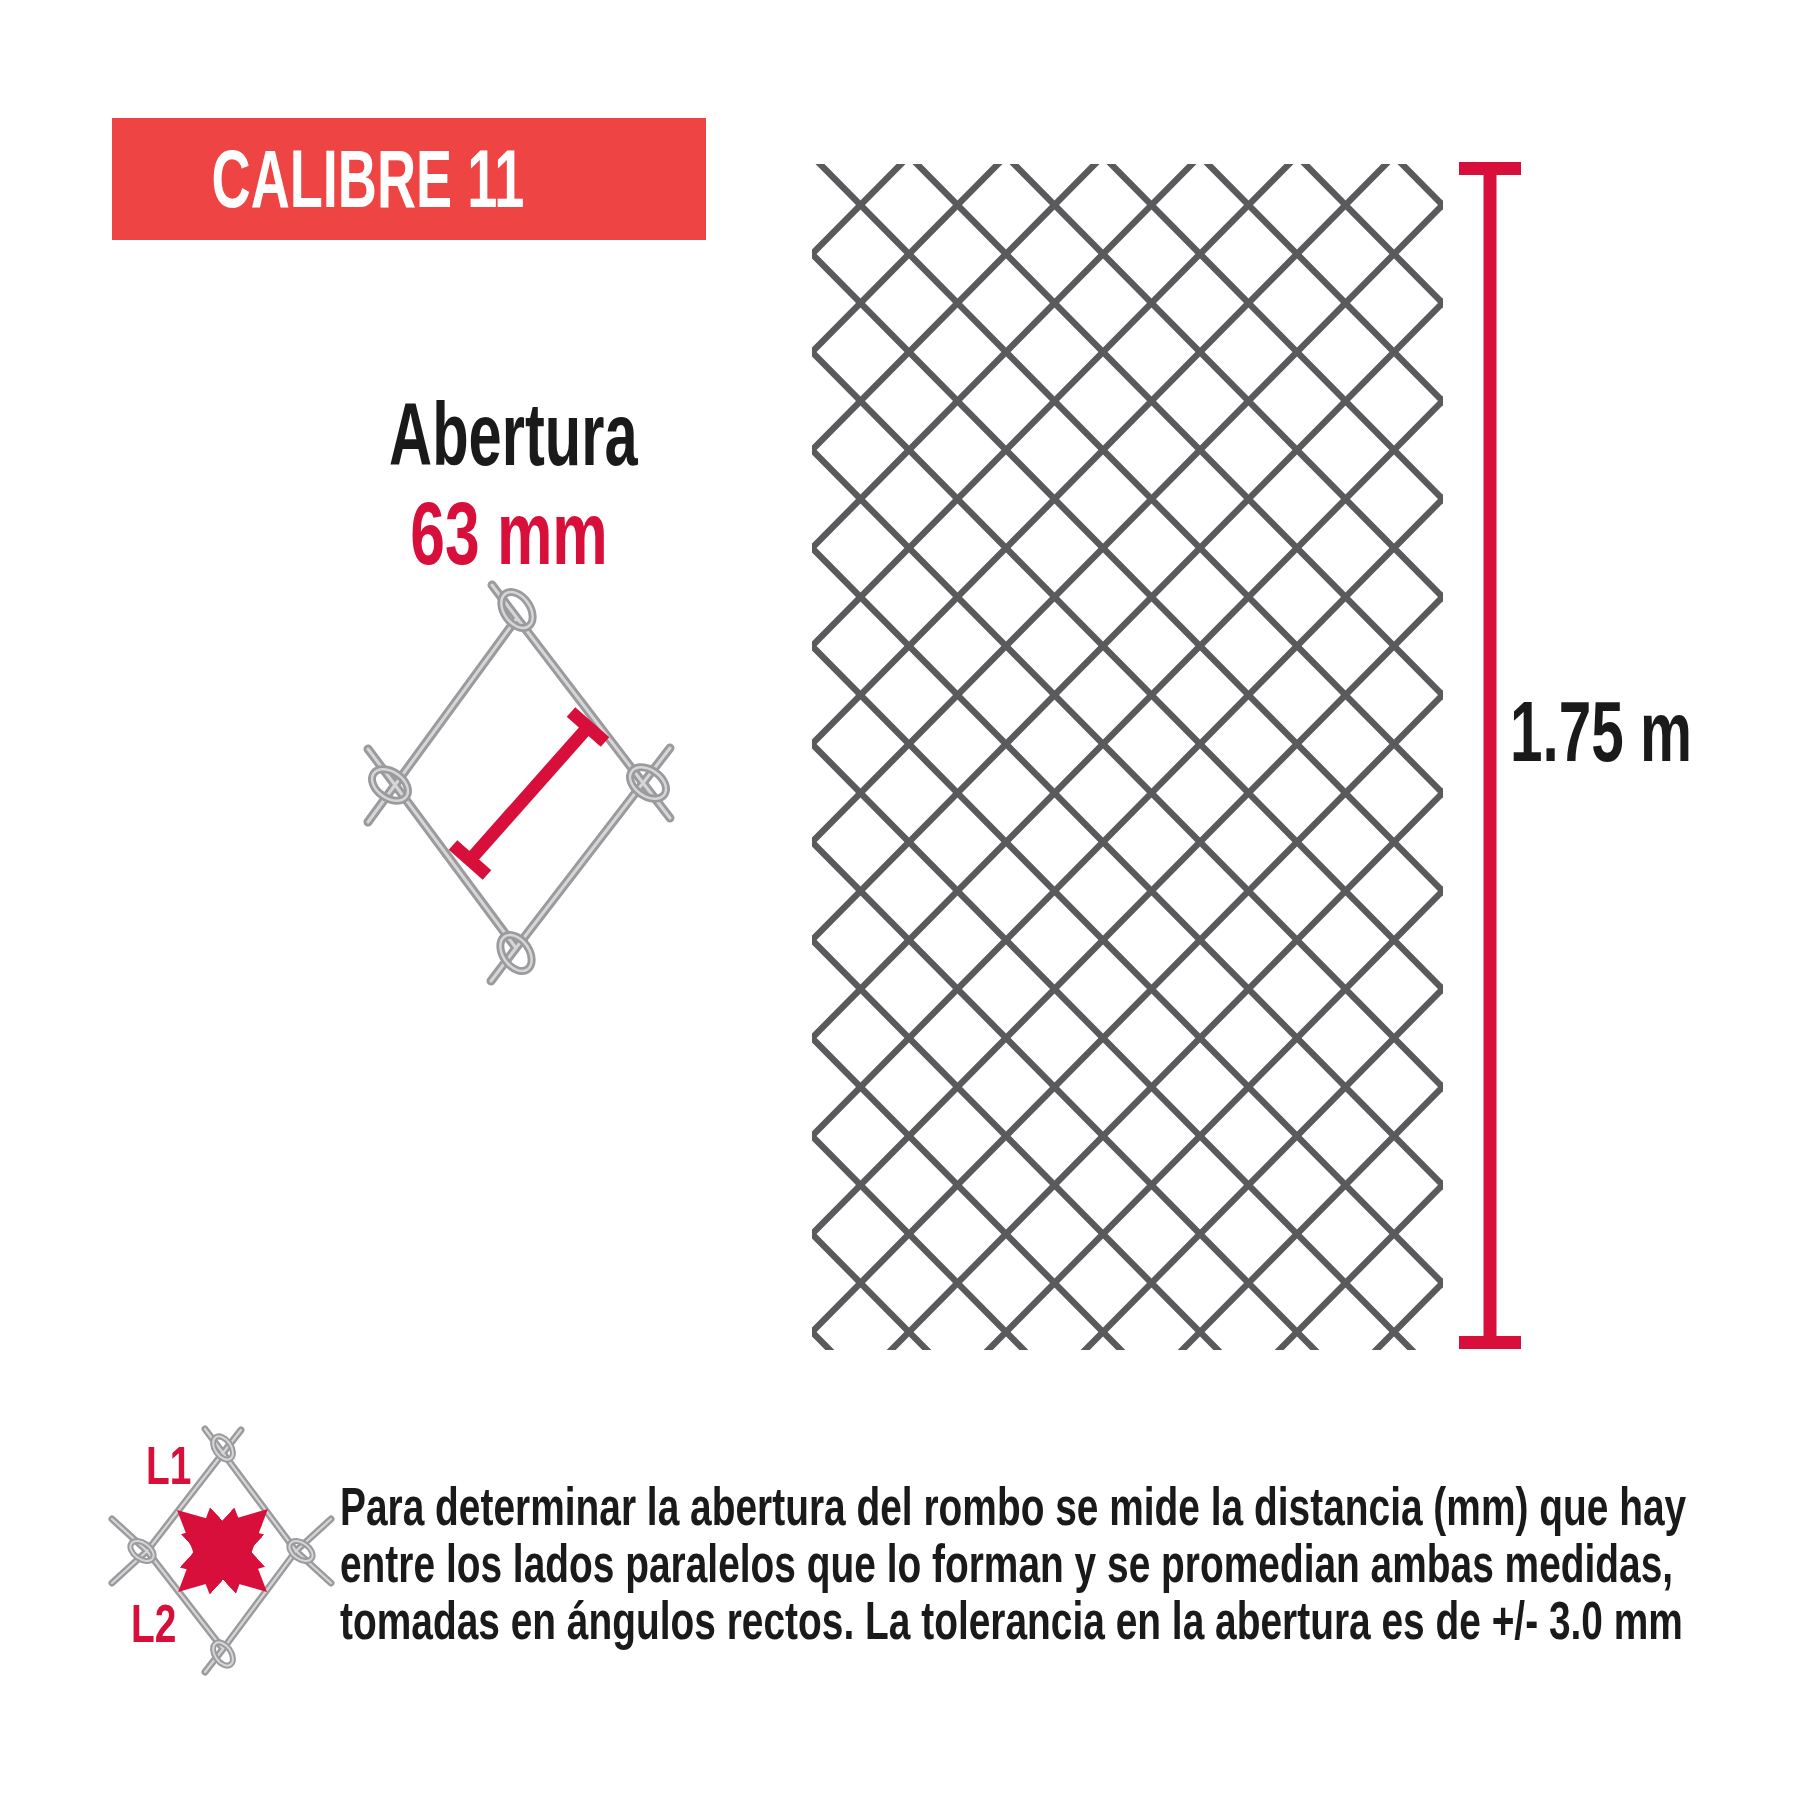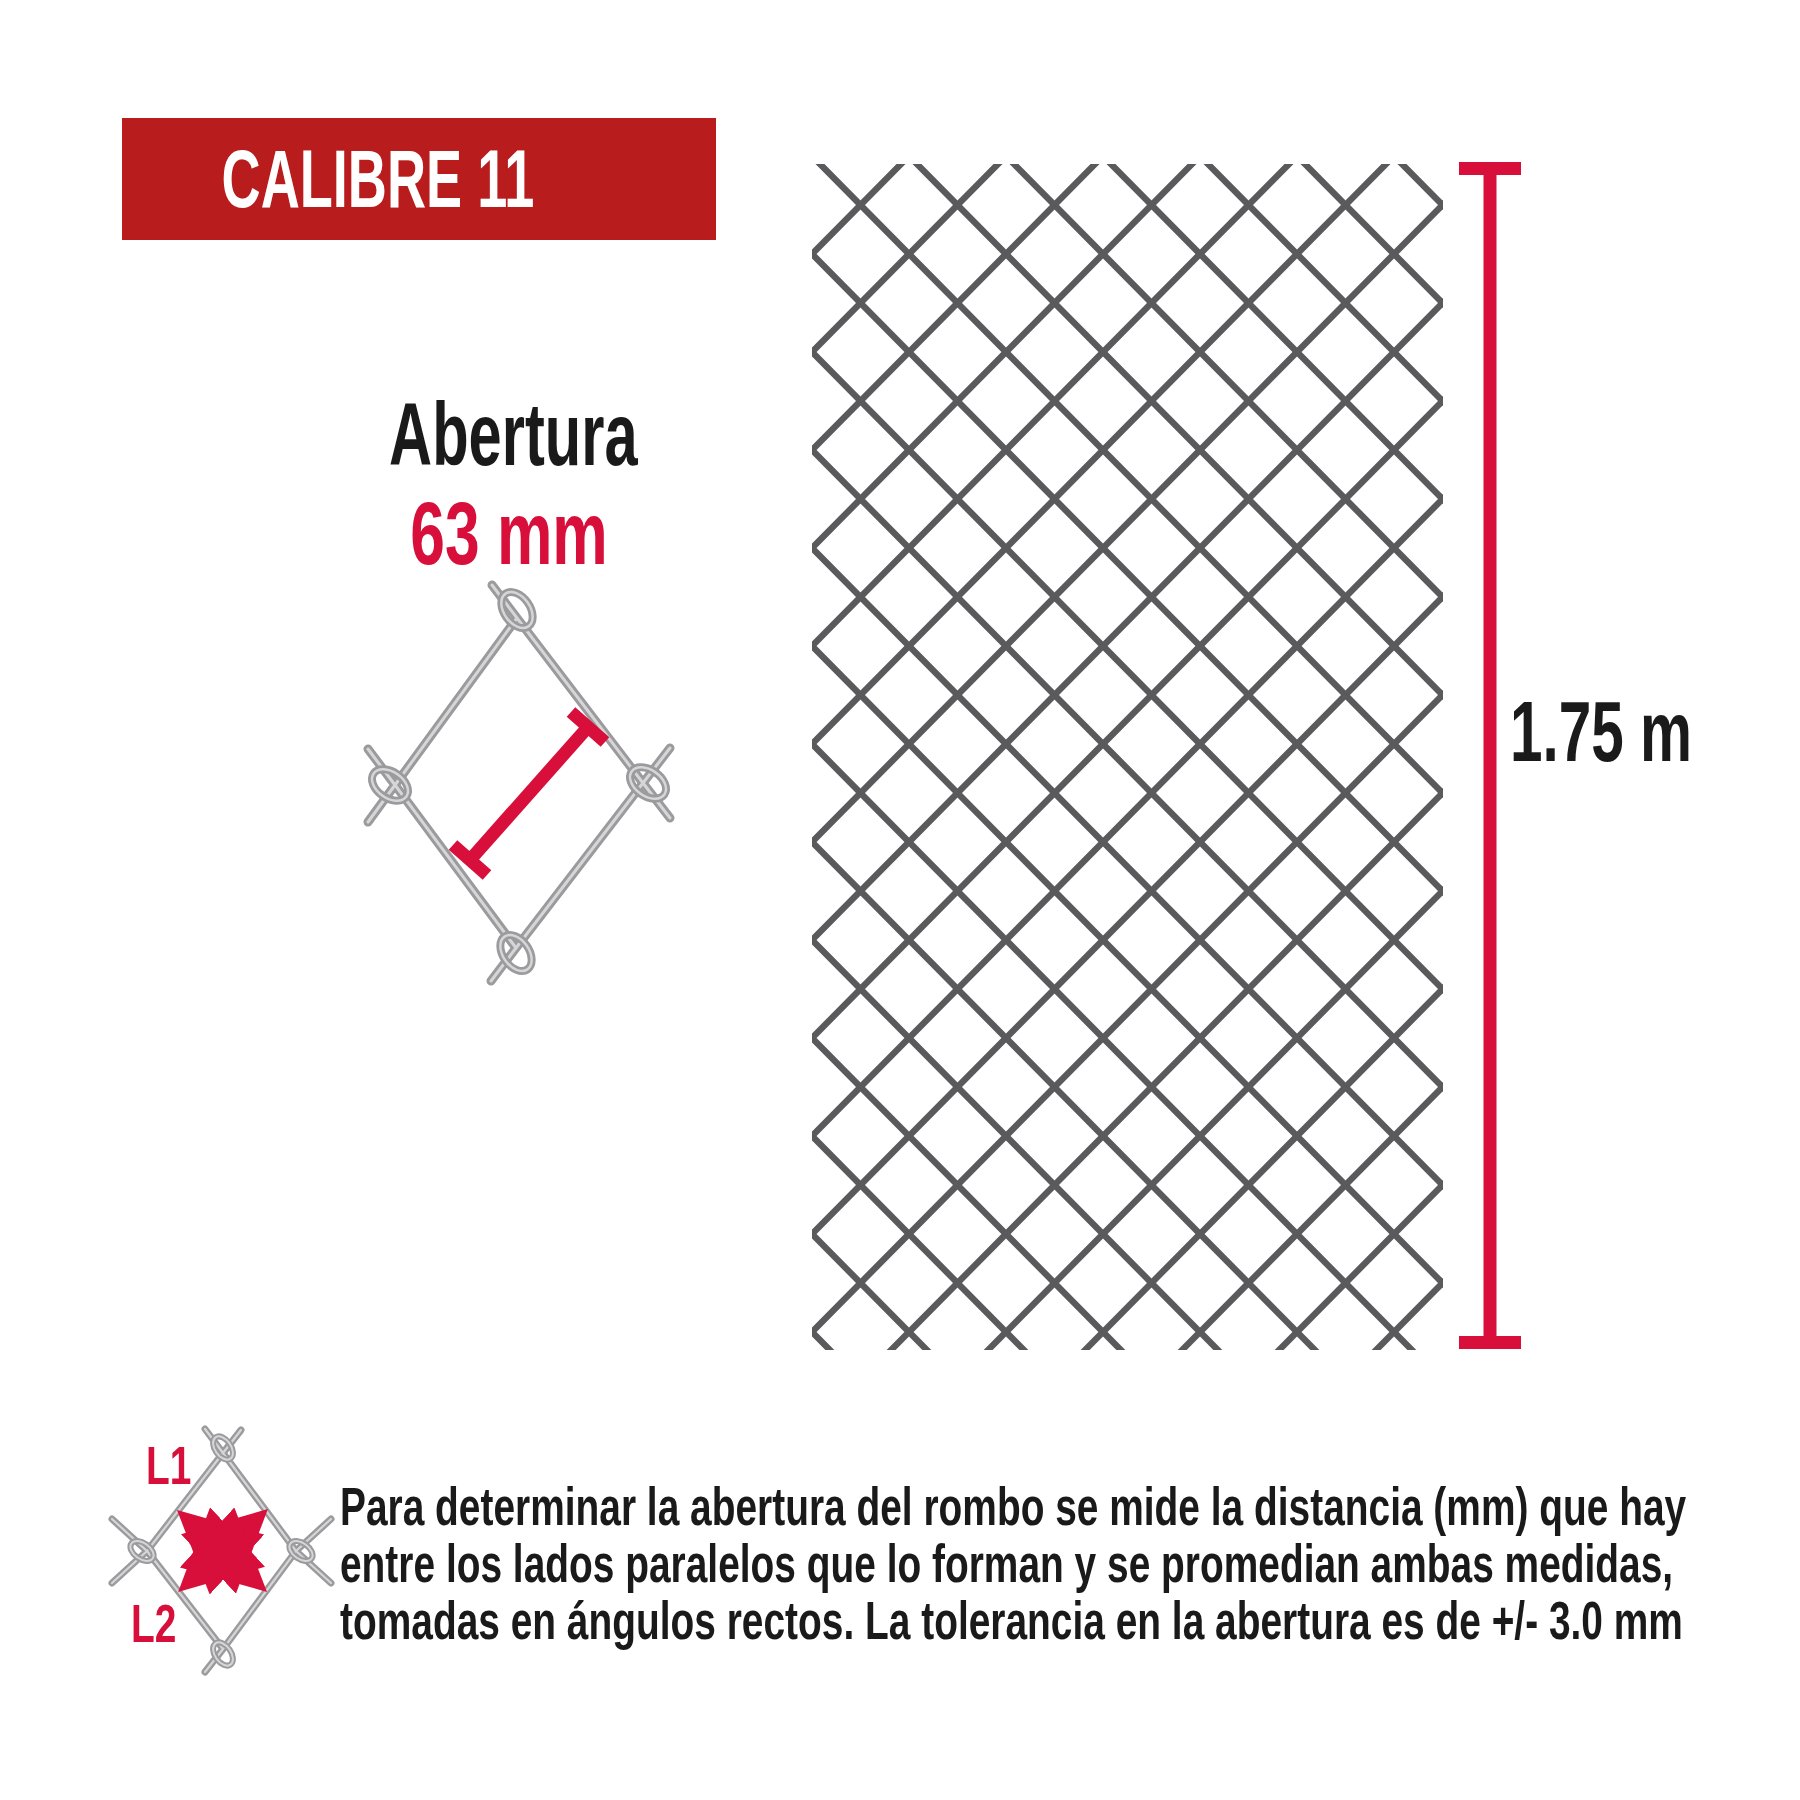--- a/index.html
+++ b/index.html
@@ -8,22 +8,22 @@
     width:1800px; height:1800px;
     background:#ffffff;
     overflow:hidden;
     font-family:"Liberation Sans", sans-serif;
   }
   .abs { position:absolute; }
 
   
   .badge {
     left:112px; top:118px; width:594px; height:122px;
-    background:#b91c1c;
-    display:flex; align-items:center; justify-content:center;margin-left:10px;
+    background:#ef4444;
+    display:flex; align-items:center; justify-content:center;
   }
   .badge span {
     color:#ffffff; font-weight:bold; font-size:82px; line-height:1;
     white-space:nowrap;
     transform: translateX(-41px) scaleX(0.66);
     transform-origin:center center;
   }
 
   
   .opening-title {

